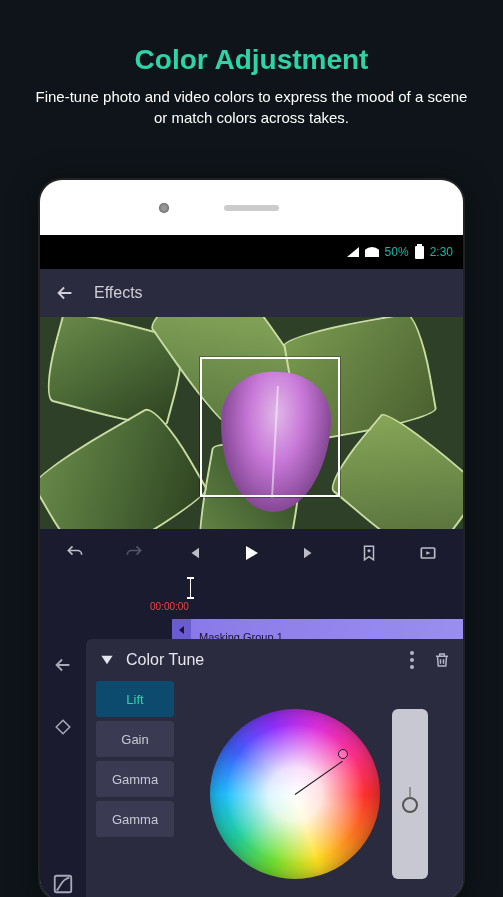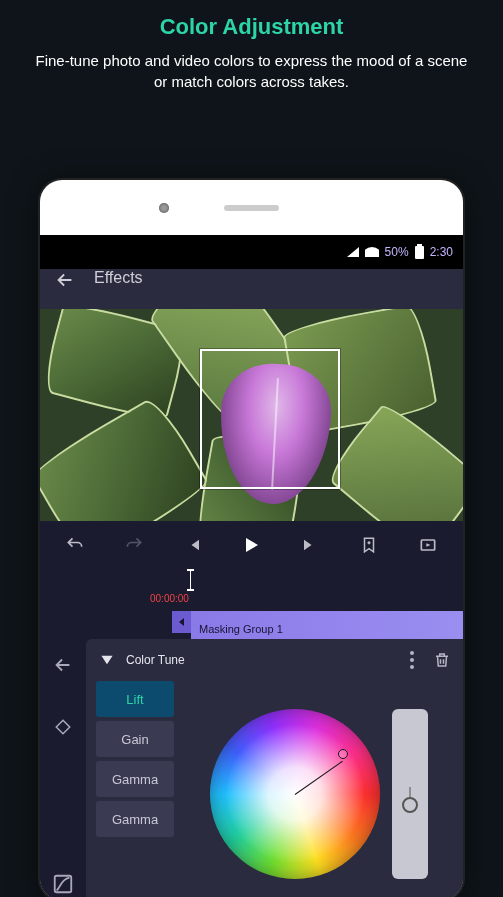--- a/index.html
+++ b/index.html
@@ -6,24 +6,24 @@
   body {
     background: #0e1419;
     font-family: -apple-system, Helvetica, Arial, sans-serif;
     width: 503px;
     height: 897px;
     overflow: hidden;
     position: relative;
   }
   .promo-title {
     color: #2dd4a7;
-    font-size: 22px;
+    font-size: 28px;
     font-weight: 600;
     text-align: center;
-    padding-top: 14px;
+    padding-top: 44px;
   }
   .promo-sub {
     color: #ffffff;
     font-size: 15px;
     text-align: center;
     padding: 10px 30px 0;
     line-height: 1.4;
   }
   .phone {
     position: absolute;
@@ -41,44 +41,45 @@
     display: flex;
     align-items: center;
     justify-content: center;
     gap: 55px;
   }
   .camera-dot { width: 10px; height: 10px; border-radius: 50%; background: #999; box-shadow: inset 0 0 3px #444; }
   .speaker { width: 55px; height: 6px; border-radius: 3px; background: #ccc; }
   .status-bar {
     height: 24px;
     background: #000;
-    color: #c4b5fd;
+    color: #14b8a6;
     display: flex;
     align-items: center;
     justify-content: flex-end;
     padding: 17px 10px;
     font-size: 12px;
     gap: 6px;
   }
   .sig { width:0;height:0;border-left:12px solid transparent;border-bottom:10px solid #fff;}
   .wifi { position:relative; width:14px;height:10px;overflow:hidden;}
   .wifi::before{content:"";position:absolute;left:-3px;top:0;width:20px;height:20px;border-radius:50%;background:#fff;}
   .batt { width:9px;height:13px;background:#fff;border-radius:1px;position:relative;}
   .batt::before{content:"";position:absolute;top:-2px;left:2px;width:5px;height:2px;background:#fff;}
   .app {
     background: #1a1b2e;
     height: calc(100% - 79px);
     color: #cfcfd8;
     position: relative;
     overflow: hidden;
   }
   .app-header {
-    height: 40px;
+    height: 48px;
     background: #2a2b3f;
     display: flex;
+    align-items: center;
     padding: 0 14px;
     gap: 18px;
     font-size: 16px;
   }
   .back-arrow svg { display:block; }
   .preview {
     height: 212px;
     position: relative;
     background: #2e4028;
     overflow: hidden;
@@ -167,21 +168,21 @@
   .panel-body{
     flex:1;
     background:#2a2b3f;
     border-radius:6px 0 0 0;
     padding:10px 10px 0;
     display:flex;flex-direction:column;
   }
   .panel-head{
     display:flex;align-items:center;gap:8px;margin-bottom:10px;
   }
-  .panel-title{flex:1;font-size:12px;color:#e5e5ee;}
+  .panel-title{flex:1;font-size:16px;color:#e5e5ee;}
   .panel-head .ic{width:22px;height:22px;color:#b5b5c5;display:flex;align-items:center;justify-content:center;}
   .tabs-and-wheel{
     display:flex;gap:10px;flex:1;overflow:hidden;
   }
   .tabs{
     width:78px;display:flex;flex-direction:column;gap:4px;
   }
   .tab{
     height:36px;border-radius:3px;background:#3a3b52;
     display:flex;align-items:center;justify-content:center;

